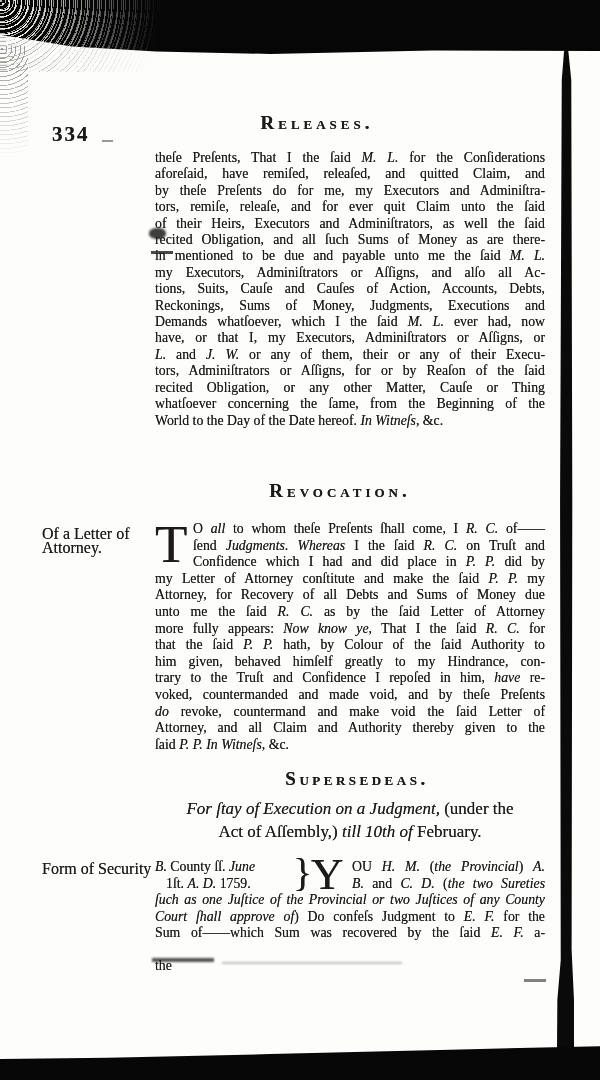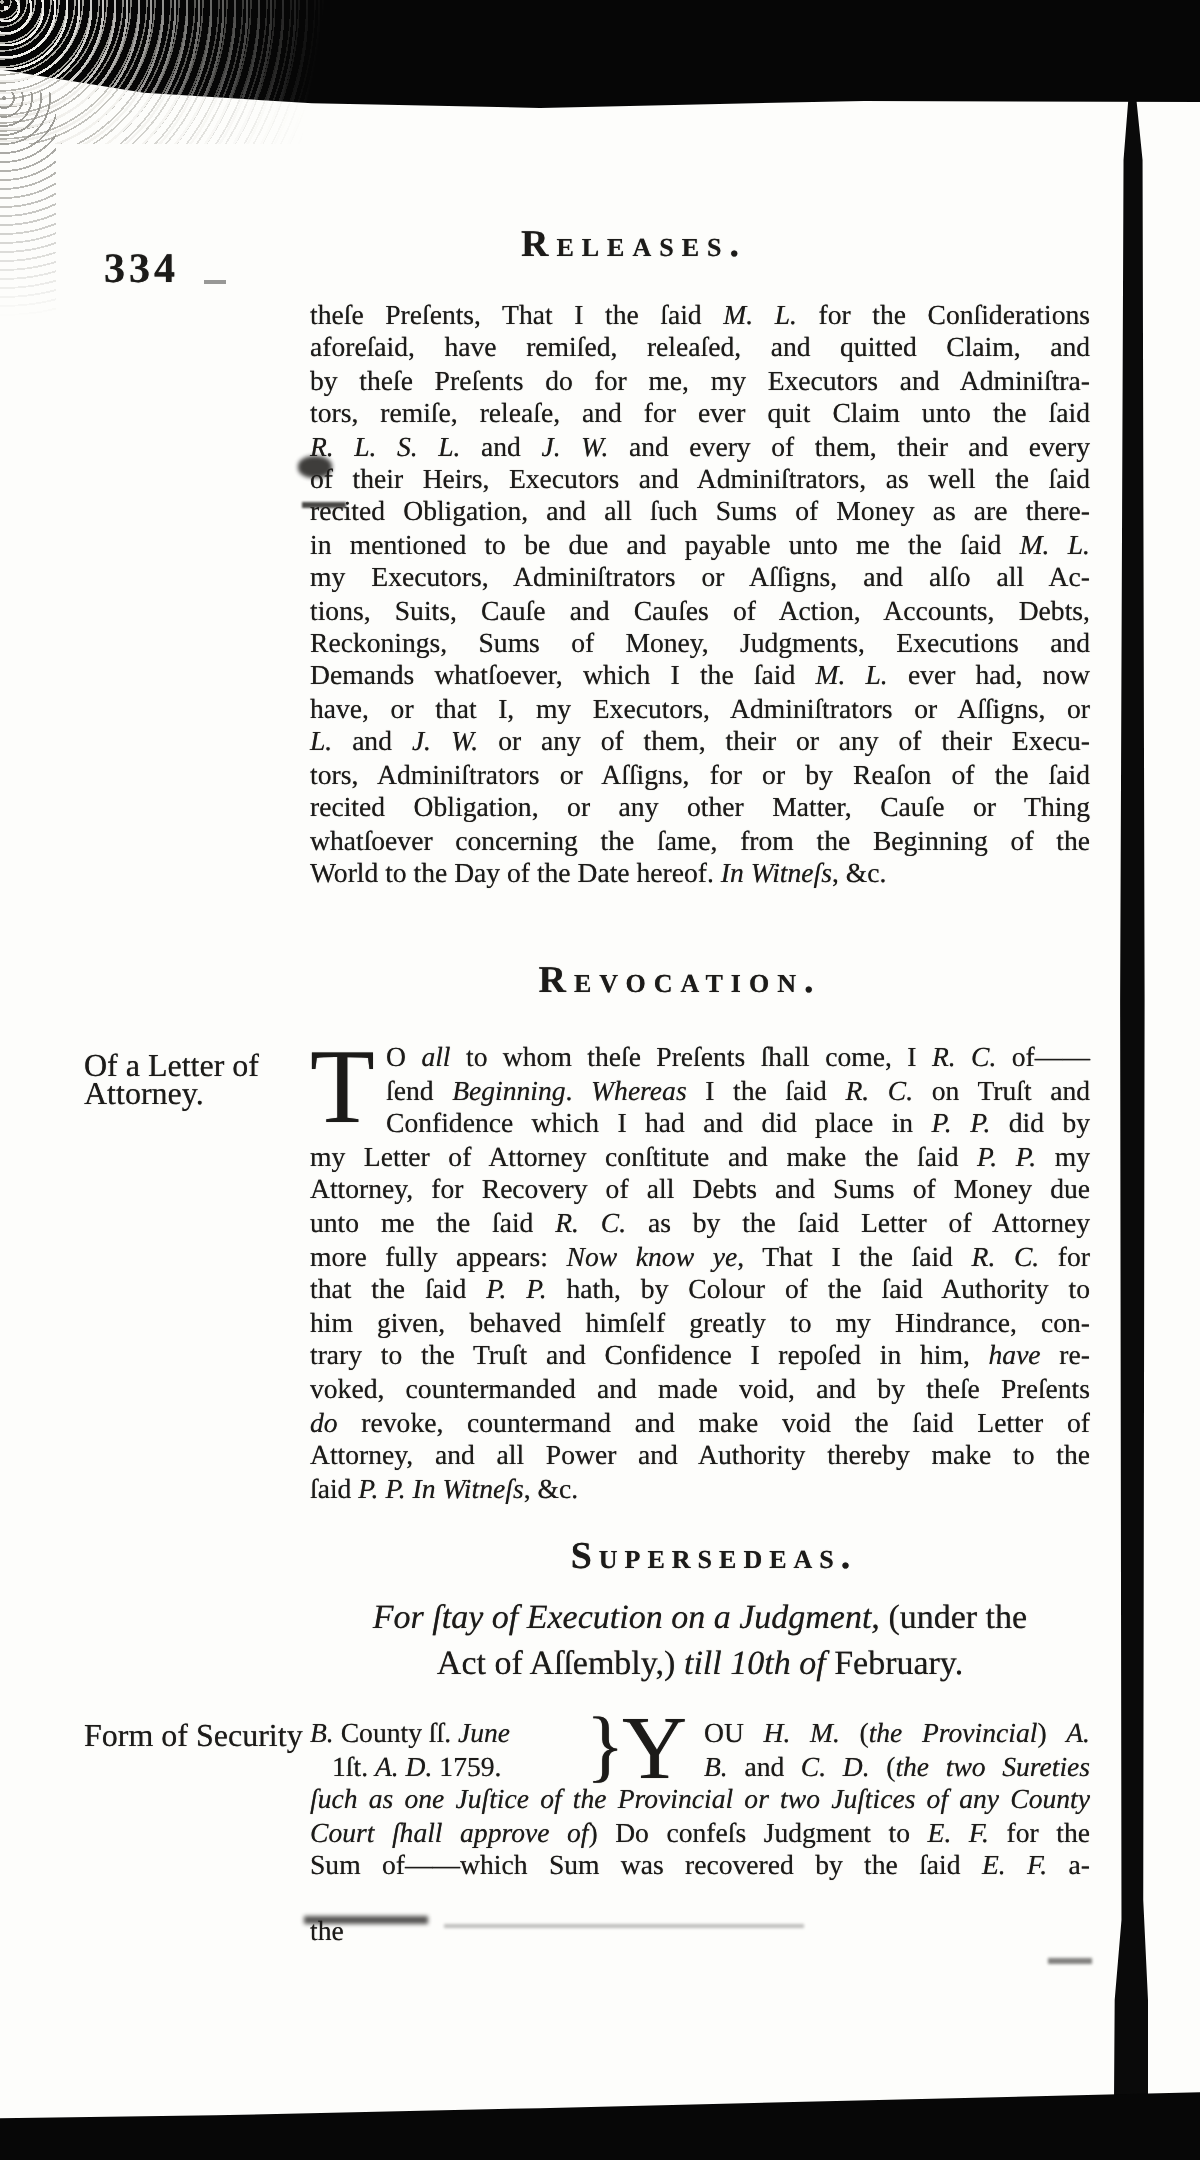--- a/index.html
+++ b/index.html
@@ -91,21 +91,20 @@
   <div class="bottom-band"></div>
 
   <div class="page-number txt">334</div>
   <div class="section-head running-head txt">Releases.</div>
 
   <div class="body-block para1 txt">
       <div class="tline">theſe Preſents, That I the ſaid <i>M. L.</i> for the Conſiderations</div>
       <div class="tline">aforeſaid, have remiſed, releaſed, and quitted Claim, and</div>
       <div class="tline">by theſe Preſents do for me, my Executors and Adminiſtra-</div>
       <div class="tline">tors, remiſe, releaſe, and for ever quit Claim unto the ſaid</div>
-      <div class="tline"><i>R. L. S. L.</i> and <i>J. W.</i> and every of them, their and every</div>
       <div class="tline">of their Heirs, Executors and Adminiſtrators, as well the ſaid</div>
       <div class="tline">recited Obligation, and all ſuch Sums of Money as are there-</div>
       <div class="tline">in mentioned to be due and payable unto me the ſaid <i>M. L.</i></div>
       <div class="tline">my Executors, Adminiſtrators or Aſſigns, and alſo all Ac-</div>
       <div class="tline">tions, Suits, Cauſe and Cauſes of Action, Accounts, Debts,</div>
       <div class="tline">Reckonings, Sums of Money, Judgments, Executions and</div>
       <div class="tline">Demands whatſoever, which I the ſaid <i>M. L.</i> ever had, now</div>
       <div class="tline">have, or that I, my Executors, Adminiſtrators or Aſſigns, or</div>
       <div class="tline"><i>L.</i> and <i>J. W.</i> or any of them, their or any of their Execu-</div>
       <div class="tline">tors, Adminiſtrators or Aſſigns, for or by Reaſon of the ſaid</div>
@@ -116,32 +115,32 @@
 
   <div class="section-head revo-head txt">Revocation.</div>
   <div class="margin-note note1 txt">
       <div class="tline">Of a Letter of</div>
       <div class="tline last">Attorney.</div>
     </div>
   <div class="body-block revo txt">
     <span class="dropcap-t">T</span>
     <div>
         <div class="tline">O <i>all</i> to whom theſe Preſents ſhall come, I <i>R. C.</i> of——</div>
-        <div class="tline">ſend <i>Beginning</i>.  <i>Whereas</i> I the ſaid <i>R. C.</i> on Truſt and</div>
+        <div class="tline">ſend <i>Judgments</i>.  <i>Whereas</i> I the ſaid <i>R. C.</i> on Truſt and</div>
         <div class="tline">Confidence which I had and did place in <i>P. P.</i> did by</div>
         <div class="tline">my Letter of Attorney conſtitute and make the ſaid <i>P. P.</i> my</div>
         <div class="tline">Attorney, for Recovery of all Debts and Sums of Money due</div>
         <div class="tline">unto me the ſaid <i>R. C.</i> as by the ſaid Letter of Attorney</div>
         <div class="tline">more fully appears: <i>Now know ye</i>, That I the ſaid <i>R. C.</i> for</div>
         <div class="tline">that the ſaid <i>P. P.</i> hath, by Colour of the ſaid Authority to</div>
         <div class="tline">him given, behaved himſelf greatly to my Hindrance, con-</div>
         <div class="tline">trary to the Truſt and Confidence I repoſed in him, <i>have</i> re-</div>
         <div class="tline">voked, countermanded and made void, and by theſe Preſents</div>
         <div class="tline"><i>do</i> revoke, countermand and make void the ſaid Letter of</div>
-        <div class="tline">Attorney, and all Power and Authority thereby make to the</div>
+        <div class="tline">Attorney, and all Claim and Authority thereby given to the</div>
         <div class="tline last">ſaid <i>P. P.</i>  <i>In Witneſs</i>, &amp;c.</div>
       </div>
   </div>
 
   <div class="section-head sup-head txt">Supersedeas.</div>
   <div class="subtitle centered txt">
       <div class="tline"><i>For ſtay of Execution on a Judgment,</i> (under the</div>
       <div class="tline last">Act of Aſſembly,) <i>till 10th of</i> February.</div>
     </div>
   <div class="margin-note note2 txt">Form of Security</div>

